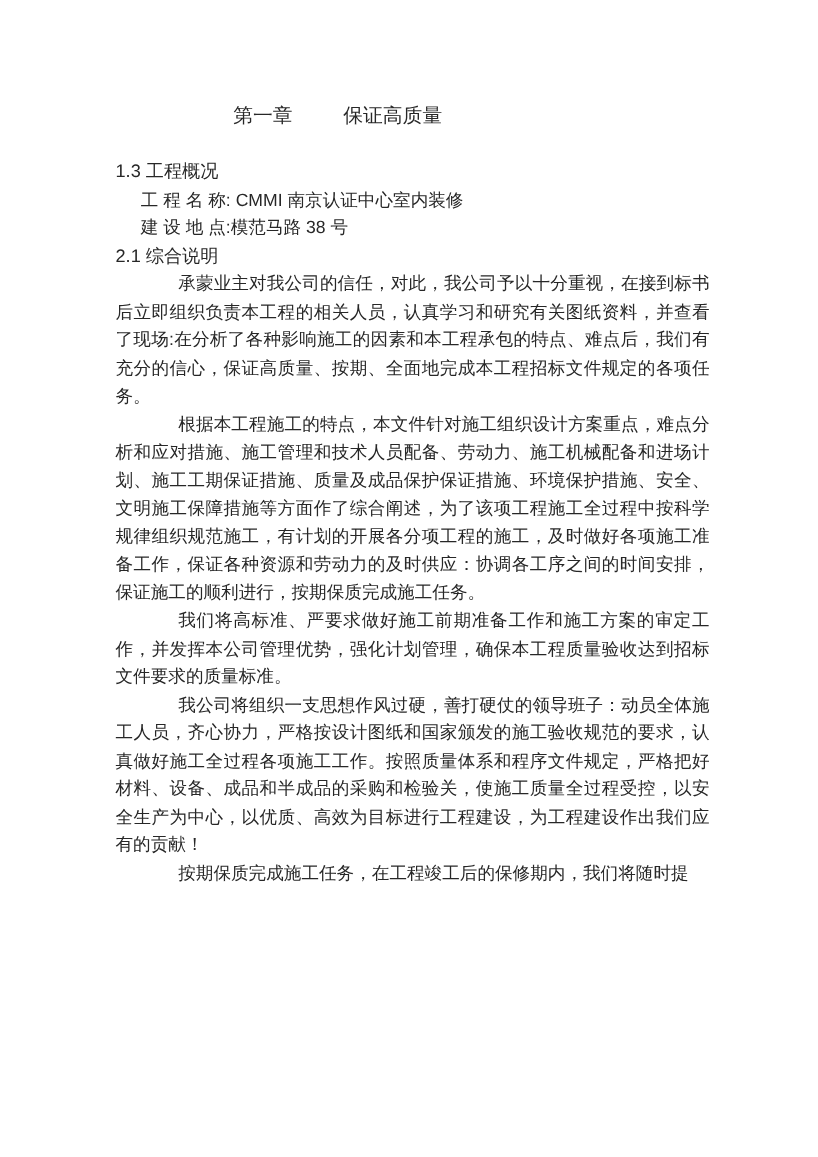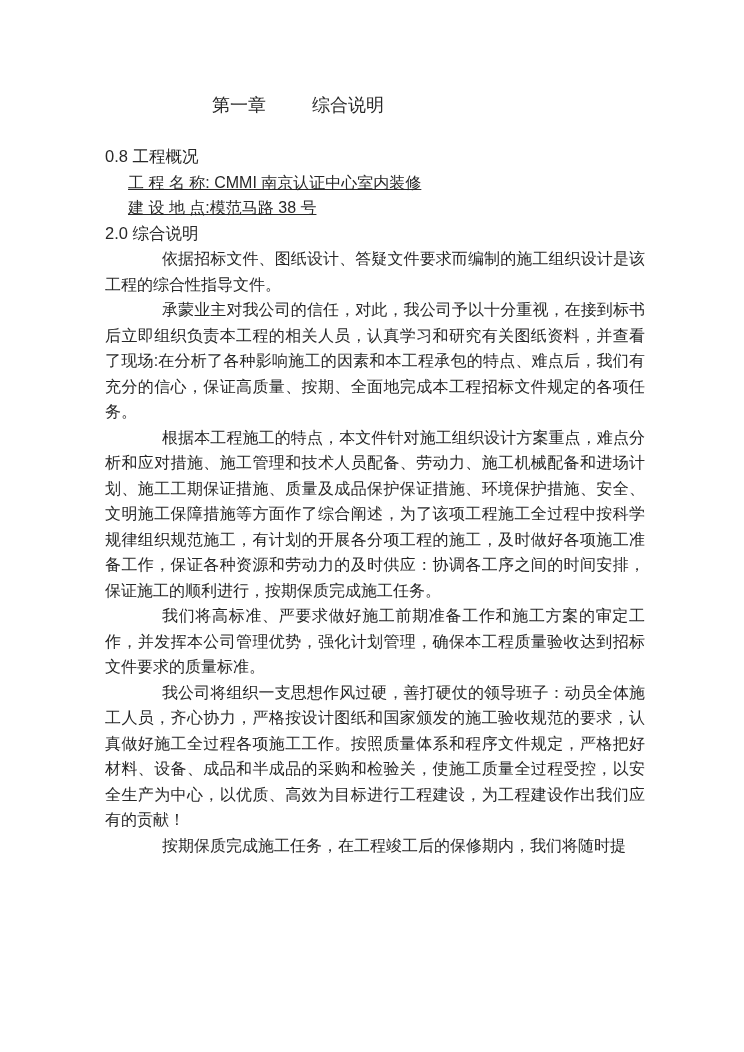--- a/index.html
+++ b/index.html
@@ -26,21 +26,21 @@
     white-space: nowrap;
   }
 
   .sec-heading {
     font-size: 16.5px;
     line-height: 25.5px;
     margin: 0;
     font-weight: normal;
   }
 
-  .fields { margin: 0 0 0 23px; text-decoration: underline; }
+  .fields { margin: 0 0 0 23px; }
   .field-line {
     font-size: 16px;
     line-height: 25.5px;
     white-space: nowrap;
   }
 
   .body-text p {
     margin: 0;
     font-size: 16px;
     line-height: 25.5px;
@@ -49,34 +49,33 @@
     word-break: break-all;
   }
 </style>
 </head>
 <body>
 
 <div class="page">
 
   <div class="chapter-title">
     <span>第一章</span>
-    <span>综合说明</span>
+    <span>保证高质量</span>
   </div>
 
-  <h2 class="sec-heading">0.8 工程概况</h2>
+  <h2 class="sec-heading">1.3 工程概况</h2>
 
   <div class="fields">
     <div class="field-line">工 程 名 称: CMMI 南京认证中心室内装修</div>
     <div class="field-line">建 设 地 点:模范马路 38 号</div>
   </div>
 
-  <h2 class="sec-heading">2.0 综合说明</h2>
+  <h2 class="sec-heading">2.1 综合说明</h2>
 
   <div class="body-text">
-    <p>依据招标文件、图纸设计、答疑文件要求而编制的施工组织设计是该工程的综合性指导文件。</p>
     <p>承蒙业主对我公司的信任，对此，我公司予以十分重视，在接到标书后立即组织负责本工程的相关人员，认真学习和研究有关图纸资料，并查看了现场:在分析了各种影响施工的因素和本工程承包的特点、难点后，我们有充分的信心，保证高质量、按期、全面地完成本工程招标文件规定的各项任务。</p>
     <p>根据本工程施工的特点，本文件针对施工组织设计方案重点，难点分析和应对措施、施工管理和技术人员配备、劳动力、施工机械配备和进场计划、施工工期保证措施、质量及成品保护保证措施、环境保护措施、安全、文明施工保障措施等方面作了综合阐述，为了该项工程施工全过程中按科学规律组织规范施工，有计划的开展各分项工程的施工，及时做好各项施工准备工作，保证各种资源和劳动力的及时供应：协调各工序之间的时间安排，保证施工的顺利进行，按期保质完成施工任务。</p>
     <p>我们将高标准、严要求做好施工前期准备工作和施工方案的审定工作，并发挥本公司管理优势，强化计划管理，确保本工程质量验收达到招标文件要求的质量标准。</p>
     <p>我公司将组织一支思想作风过硬，善打硬仗的领导班子：动员全体施工人员，齐心协力，严格按设计图纸和国家颁发的施工验收规范的要求，认真做好施工全过程各项施工工作。按照质量体系和程序文件规定，严格把好材料、设备、成品和半成品的采购和检验关，使施工质量全过程受控，以安全生产为中心，以优质、高效为目标进行工程建设，为工程建设作出我们应有的贡献！</p>
     <p>按期保质完成施工任务，在工程竣工后的保修期内，我们将随时提</p>
   </div>
 
 </div>
 
 </body></html>

